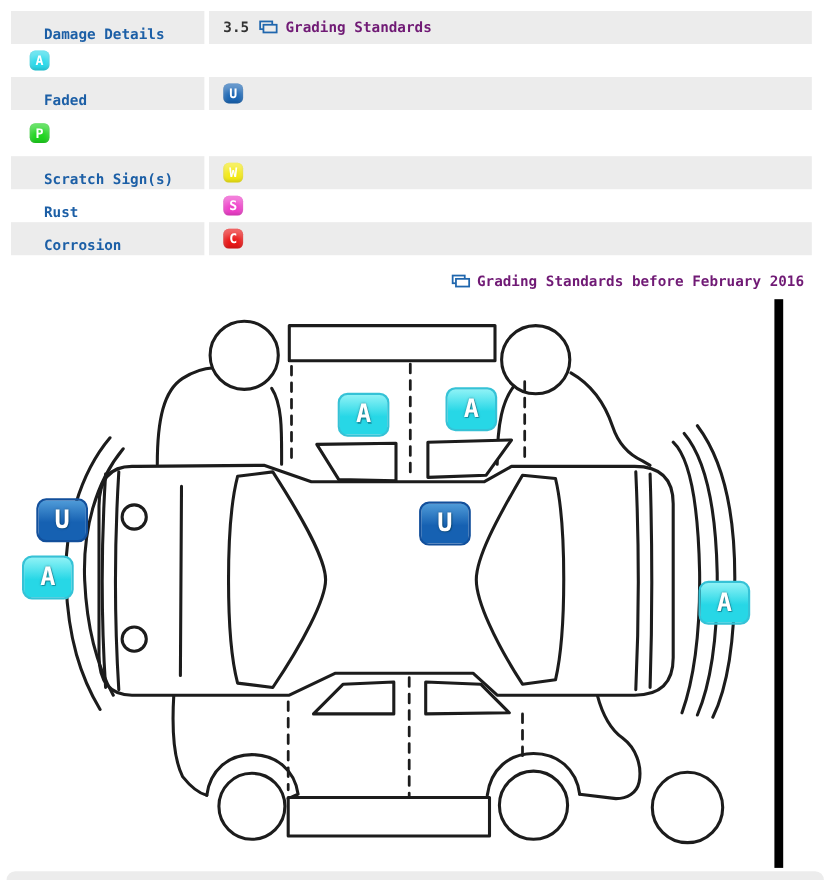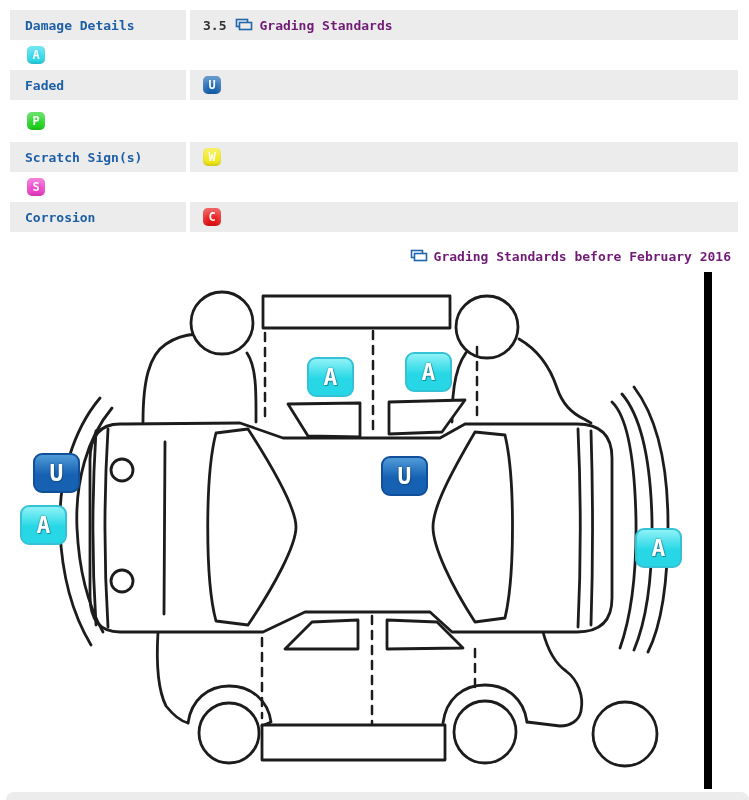--- a/index.html
+++ b/index.html
@@ -2,22 +2,22 @@
 <html><head>
 <meta charset="utf-8">
 <style>
   html,body{margin:0;padding:0;background:#fff;}
   .page{position:relative;width:749px;height:800px;background:#fff;overflow:hidden;
         font-family:"DejaVu Sans Mono","Liberation Mono",monospace;font-weight:bold;}
 
   
   .dmg-table{position:absolute;left:10px;top:10px;width:728px;}
   .trow{display:flex;align-items:center;}
-  .trow .cell-l{width:176px;align-self:stretch;display:flex;align-items:center;
-                padding-left:15px;box-sizing:border-box;}
+  .trow .cell-l{width:176px;align-self:stretch;display:flex;align-items:flex-end;
+                padding-left:30px;box-sizing:border-box;}
   .trow .gap{width:4px;align-self:stretch;background:#fff;}
   .trow .cell-r{flex:1;align-self:stretch;display:flex;align-items:center;
                 padding-left:13px;box-sizing:border-box;}
   .trow.alt .cell-l,.trow.alt .cell-r{background:#ececec;}
   .trow{height:30px;}
   .trow.tall{height:42px;}
   .lbl{color:#1c5fa6;font-size:13px;line-height:17px;}
   .val{color:#333;font-size:13px;margin-right:9px;}
   .badge{display:inline-flex;width:18px;height:18px;border-radius:5px;
          align-items:center;justify-content:center;color:#fff;font-size:12px;
@@ -88,20 +88,23 @@
         <div class="trow alt">
           <div class="cell-l">
             <span class="lbl">Scratch Sign(s)</span>
           </div>
           <div class="gap"></div>
           <div class="cell-r">
             <span class="badge" style="background: rgb(243, 233, 21);">W</span>
           </div>
         </div>
         <div class="trow">
+          <div class="cell-l">
+            <span class="lbl">Rust</span>
+          </div>
           <div class="gap"></div>
           <div class="cell-r">
             <span class="badge" style="background: rgb(238, 63, 201);">S</span>
           </div>
         </div>
         <div class="trow alt">
           <div class="cell-l">
             <span class="lbl">Corrosion</span>
           </div>
           <div class="gap"></div>

